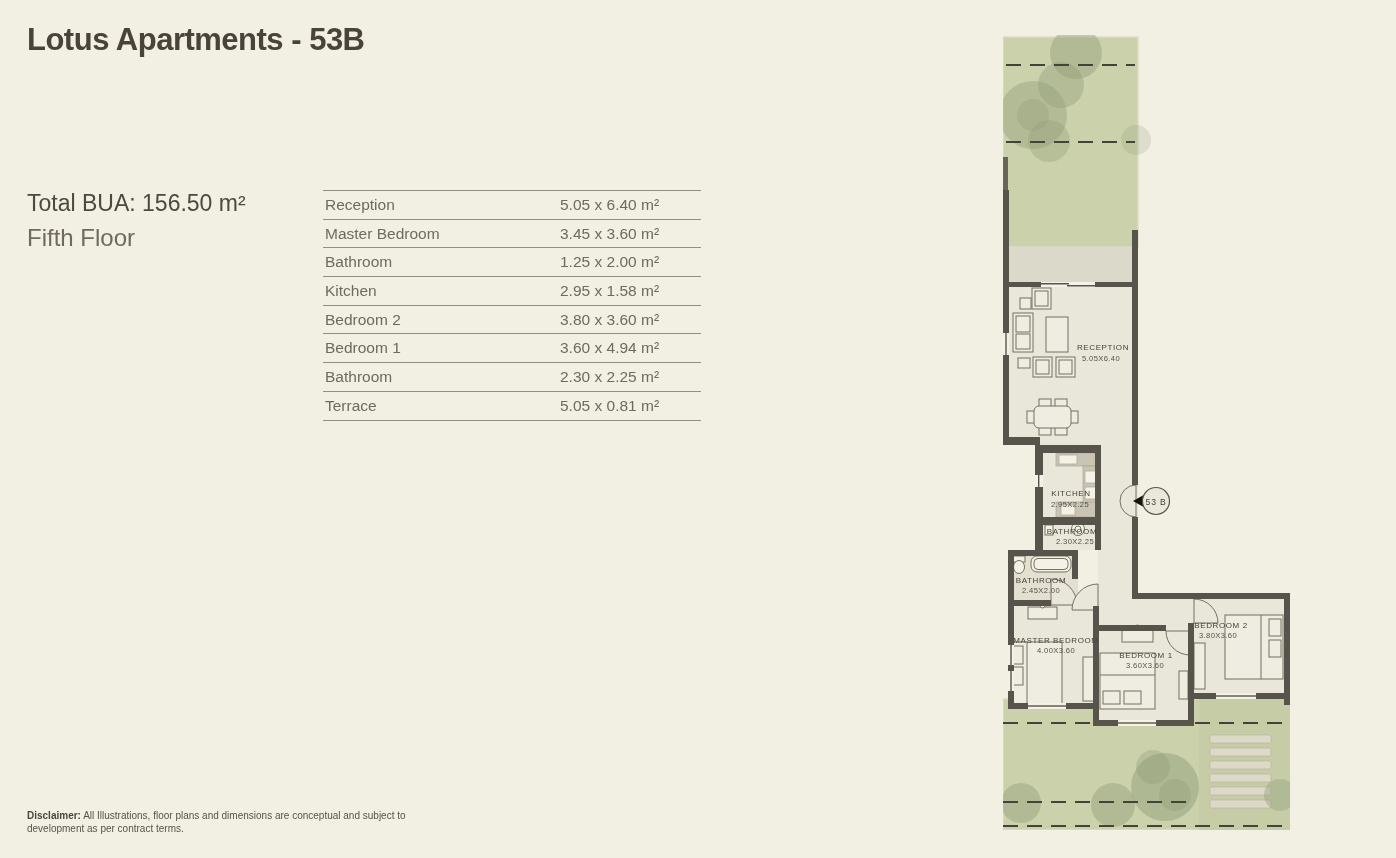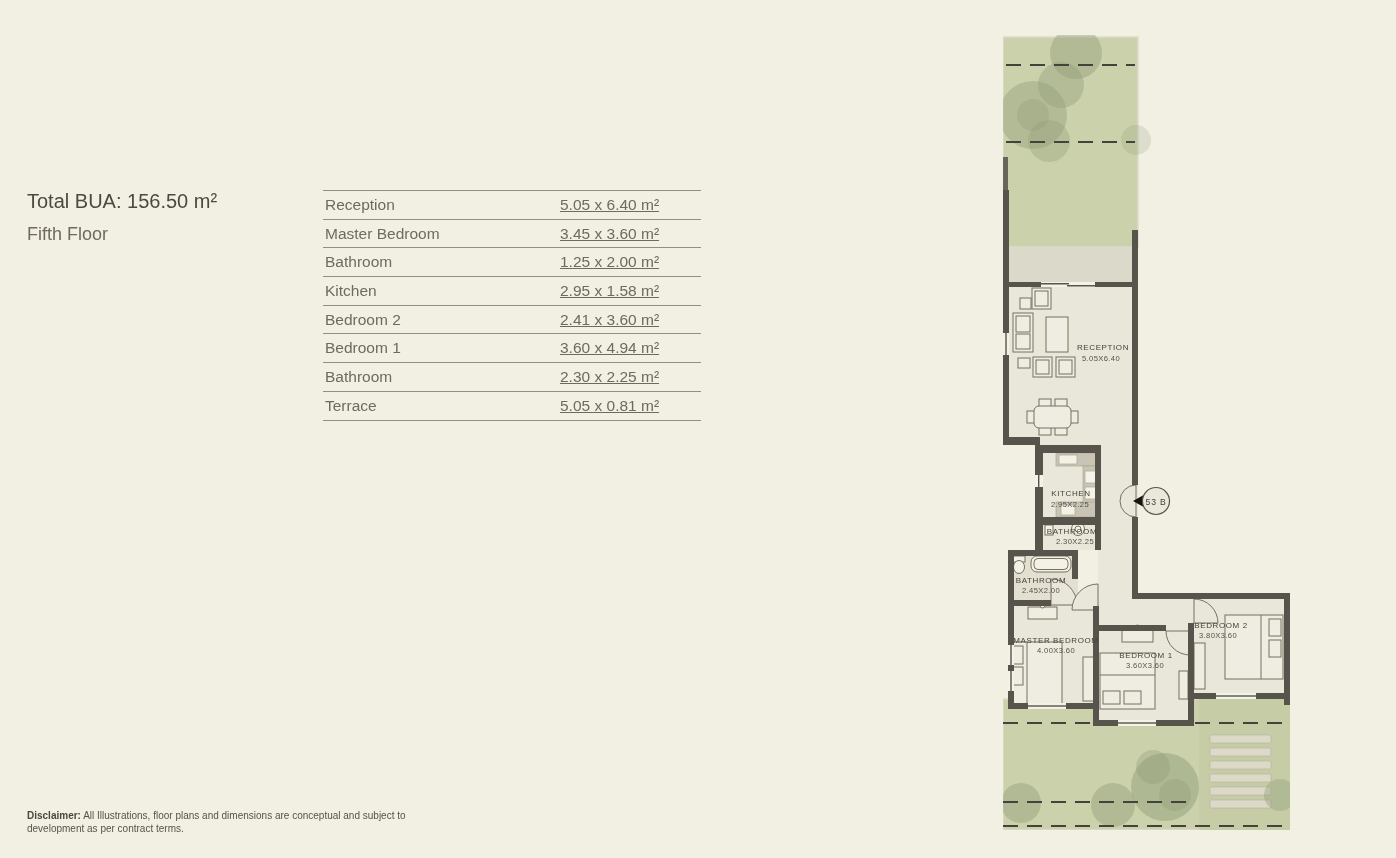--- a/index.html
+++ b/index.html
@@ -12,58 +12,59 @@
     color:#4c443a;
   }
   .page{position:absolute;inset:0;}
   .title{
     position:absolute;left:27px;top:22px;
     font-size:31px;font-weight:700;letter-spacing:-0.5px;
     color:#4a433a;
   }
   .bua{
     position:absolute;left:27px;top:190px;
-    font-size:20px;color:#4b4940;
+    font-size:23px;color:#4b4940;
   }
   .floor{
     position:absolute;left:27px;top:224px;
-    font-size:18px;color:#6f6a5d;
+    font-size:24px;color:#6f6a5d;
   }
   .dims-table{
     position:absolute;left:323px;top:190px;width:378px;
     border-bottom:1px solid #938e7d;
   }
   .trow{
     display:flex;align-items:center;
     height:27.7px;
     border-top:1px solid #938e7d;
     font-size:15.5px;color:#6f6a5e;
   }
   .tname{flex:0 0 235px;padding-left:2px;}
-  .tval{flex:1;text-decoration:underline;}
+  .tval{flex:1;}
   .disclaimer{
     position:absolute;left:27px;top:809px;width:400px;
     font-size:10px;line-height:1.32;color:#56534a;
   }
   .disclaimer b{color:#4a473f;}
   .plan{position:absolute;left:1003px;top:35px;width:287px;height:795px;}
   .plan svg{display:block;}
   text{
     font-family:"Liberation Sans", sans-serif;
     fill:#45423a;
   }
   .rlab{font-size:8px;letter-spacing:.6px;}
   .rdim{font-size:7.6px;letter-spacing:.4px;fill:#555147;}
   .biglab{font-size:8.6px;letter-spacing:.8px;}
 </style>
 </head>
 <body>
 
 <div class="page">
 
+  <div class="title">Lotus Apartments - 53B</div>
 
   <div class="bua">Total BUA: 156.50 m²</div>
   <div class="floor">Fifth Floor</div>
 
   <div class="dims-table">
     <div class="trow">
       <span class="tname">Reception</span>
       <span class="tval">5.05 x 6.40 m²</span>
     </div>
     <div class="trow">
@@ -73,21 +74,21 @@
     <div class="trow">
       <span class="tname">Bathroom</span>
       <span class="tval">1.25 x 2.00 m²</span>
     </div>
     <div class="trow">
       <span class="tname">Kitchen</span>
       <span class="tval">2.95 x 1.58 m²</span>
     </div>
     <div class="trow">
       <span class="tname">Bedroom 2</span>
-      <span class="tval">2.41 x 3.60 m²</span>
+      <span class="tval">3.80 x 3.60 m²</span>
     </div>
     <div class="trow">
       <span class="tname">Bedroom 1</span>
       <span class="tval">3.60 x 4.94  m²</span>
     </div>
     <div class="trow">
       <span class="tname">Bathroom</span>
       <span class="tval">2.30 x 2.25 m²</span>
     </div>
     <div class="trow">

